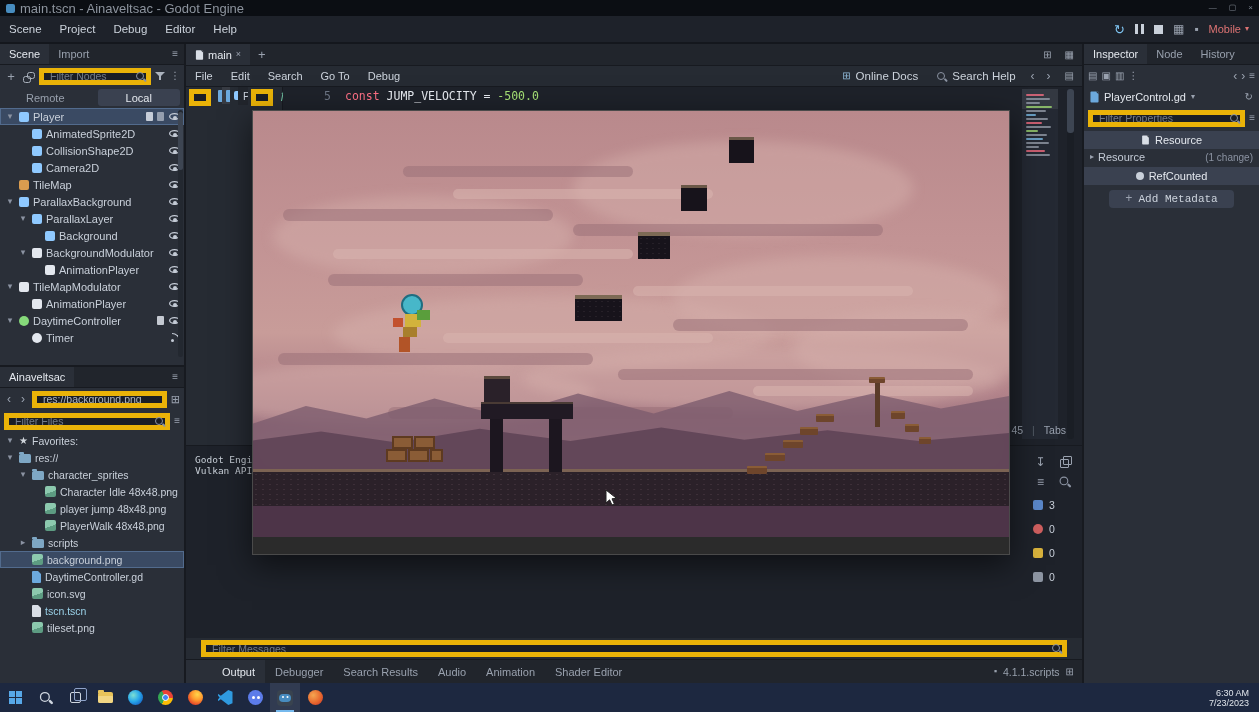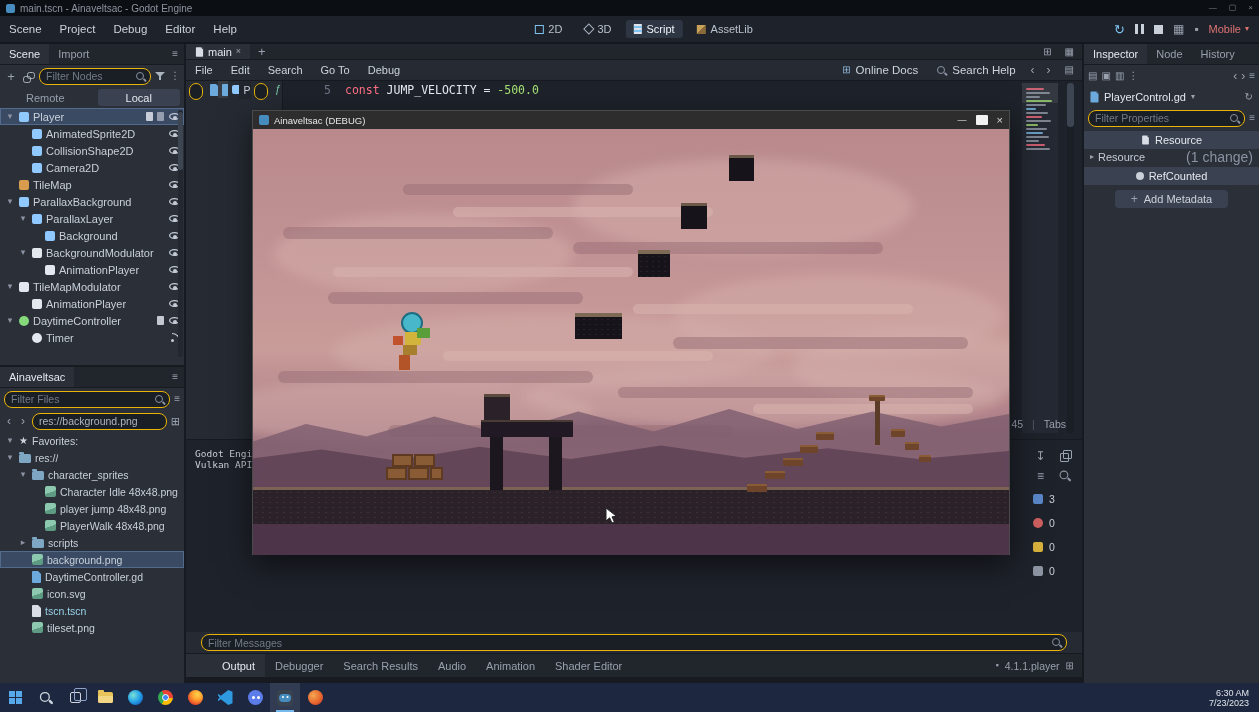--- a/index.html
+++ b/index.html
@@ -6,21 +6,21 @@
   html,body { background:#000; }
   .screen {
     position:relative; width:1259px; height:712px; overflow:hidden;
     background:#171a20; font-family:"Liberation Sans",sans-serif; font-size:11px;
     color:#c9d0da; -webkit-font-smoothing:antialiased;
   }
   
   .gi { display:inline-flex; align-items:center; justify-content:center; color:#9aa2af; font-size:10px; line-height:1; }
   .gi::before { content:attr(data-glyph); }
   
-  .well { background:#1a1e25; border:1px solid #eab308; border-radius:8px; color:#aeb6c2;
+  .well { background:#1a1e25; border:5px solid #eab308; border-radius:0; color:#aeb6c2;
           font:10.5px "Liberation Sans",sans-serif; padding:0 6px; height:17px; width:100%; outline:none; }
   .well::placeholder { color:#737b88; }
   .iwrap { position:relative; flex:1; display:flex; align-items:center; }
   .iwrap .i-search { position:absolute; right:5px; }
   .i-search { width:11px; height:11px; position:relative; flex:none; }
   .i-search::before { content:""; position:absolute; left:1px; top:1px; width:6px; height:6px; border:1.4px solid #8b93a2; border-radius:50%; }
   .i-search::after  { content:""; position:absolute; left:8px; top:8px; width:3.5px; height:1.6px; background:#8b93a2; transform:rotate(45deg); border-radius:1px; }
   .i-eye { width:13px; height:13px; position:relative; flex:none; }
   .i-eye::before { content:""; position:absolute; left:1px; top:3px; width:11px; height:7px; border-radius:50%; box-shadow:inset 0 0 0 1.3px #c4cbd6; }
   .i-eye::after  { content:""; position:absolute; left:4.5px; top:5.5px; width:4px; height:4px; border-radius:50%; background:#c4cbd6; }
@@ -58,21 +58,21 @@
   .d1 { padding-left:5px; } .d2 { padding-left:18px; } .d3 { padding-left:31px; }
   .spacer { flex:1; }
   .sel { background:rgba(92,134,190,.32); box-shadow:inset 0 0 0 1px rgba(130,170,220,.35); }
   
   .dock { position:absolute; top:44px; bottom:29px; }
   .dock.left  { left:0; width:184px; }
   .dock.center{ left:186px; width:896px; }
   .dock.right { left:1084px; width:175px; background:#2a2f38; }
   
   .titlebar { position:absolute; left:0; top:0; right:0; height:16px; background:#0b0e13; display:flex; align-items:center; padding:0 6px; gap:5px; }
-  .titlebar .tb-title { color:#8d949e; font-size:10px; }
+  .titlebar .tb-title { color:#8d949e; font-size:13px; }
   .tb-appicon { width:9px; height:9px; border-radius:2px; background:#478cbf; }
   .tb-controls { margin-left:auto; display:flex; gap:12px; }
   .tb-controls .gi { font-size:8px; color:#7d848e; }
   .menubar { position:absolute; left:0; top:16px; right:0; height:28px; background:#1e222a; border-bottom:2px solid #14171d; display:flex; align-items:center; }
   .menu { padding:0 9px; height:100%; display:flex; align-items:center; color:#ccd3dc; font-size:11.5px; }
   .workspaces { position:absolute; left:50%; transform:translateX(-44%); display:flex; gap:6px; align-items:center; height:100%; }
   .ws { display:flex; gap:5px; align-items:center; padding:3px 8px; border-radius:3px; color:#b9c1cd; }
   .ws.active { background:#2d3642; color:#eef3f9; }
   .ws-ic2d { width:9px; height:9px; border:1.4px solid #7ec3f0; flex:none; }
   .ws-ic3d { width:8px; height:8px; border:1.4px solid #a8b2c0; transform:rotate(45deg); flex:none; }
@@ -116,21 +116,21 @@
   .ot-count span.num { font-size:10.5px; color:#c9d0da; }
   .filterbar { height:21px; display:flex; align-items:center; padding:2px 15px; background:#262b33; }
   .bottombar { height:24px; display:flex; align-items:center; background:#21252c; border-top:1px solid #171a20; }
   .btab { padding:0 10px; height:100%; display:flex; align-items:center; color:#99a1ae; font-size:11px; }
   .btab.active { background:#2a2f38; color:#e4e8ee;padding-left:36px; }
   .version { margin-left:auto; display:flex; align-items:center; gap:6px; padding-right:8px; color:#99a1ae; font-size:10.5px; }
   
   .insp-row { display:flex; align-items:center; gap:5px; padding:0 6px; height:20px; }
   .cat { height:18px; margin-top:2px; background:#3a4150; display:flex; align-items:center; justify-content:center; gap:5px; color:#e4e8ee; font-size:11px; }
   .sect { height:16px; display:flex; align-items:center; gap:4px; padding:0 6px; color:#c4cbd6; }
-  .addmeta { display:flex; justify-content:center; margin-top:5px; }
+  .addmeta { display:flex; justify-content:center; margin-top:5px;font-family:Liberation Mono, monospace; }
   .addmeta .btn { display:flex; gap:6px; align-items:center; background:#3a4150; border-radius:4px; padding:3px 16px; color:#ccd3dc; }
   
   .taskbar { position:absolute; left:0; bottom:0; right:0; height:29px; background:#1d2840; display:flex; align-items:center; }
   .tb-item { width:30px; height:29px; display:flex; align-items:center; justify-content:center; position:relative; }
   .tb-item.active { background:rgba(255,255,255,.09); }
   .tb-item.active::after { content:""; position:absolute; bottom:0; left:6px; right:6px; height:2px; background:#76b9ed; }
   .tb-win { width:13px; height:13px; background:
       linear-gradient(#57a8e8,#57a8e8) 0 0/6px 6px no-repeat,
       linear-gradient(#57a8e8,#57a8e8) 7px 0/6px 6px no-repeat,
       linear-gradient(#57a8e8,#57a8e8) 0 7px/6px 6px no-repeat,
@@ -199,38 +199,20 @@
       <span class="gi" data-glyph="×"></span>
     </span>
   </div>
 
   <div class="menubar">
     <span class="menu">Scene</span>
     <span class="menu">Project</span>
     <span class="menu">Debug</span>
     <span class="menu">Editor</span>
     <span class="menu">Help</span>
-    <span class="workspaces">
-      <span class="ws">
-          <span class="ws-ic2d"></span>
-          <span>2D</span>
-        </span>
-      <span class="ws">
-          <span class="ws-ic3d"></span>
-          <span>3D</span>
-        </span>
-      <span class="ws active">
-          <span class="ws-icsc"></span>
-          <span>Script</span>
-        </span>
-      <span class="ws">
-          <span class="ws-ical"></span>
-          <span>AssetLib</span>
-        </span>
-    </span>
     <span class="playctrl">
       <span class="gi" data-glyph="↻" style="color:#7ec3f0;font-size:13px"></span>
       <span class="pc-pause"></span>
       <span class="pc-stop"></span>
       <span class="gi" data-glyph="▦" style="font-size:12px"></span>
       <span class="gi" data-glyph="▪" style="font-size:12px"></span>
       <span class="mobile" style="color:#dd7373">
         <span>Mobile</span>
         <span class="gi" data-glyph="▾" style="color:#dd7373;font-size:8px"></span>
       </span>
@@ -365,34 +347,34 @@
           <span class="thumb"></span>
         </div>
     </div>
 
     <div class="tabbar" style="margin-top:2px">
       <span class="tab active">Ainaveltsac</span>
       <span class="spacer"></span>
       <span class="gi" data-glyph="≡" style="padding:0 6px"></span>
     </div>
     <div class="toolrow">
-      <span class="iwrap">
-        <input class="well" placeholder="Filter Files" style="">
-        <span class="i-search"></span>
-      </span>
-      <span class="gi" data-glyph="≡"></span>
-    </div>
-    <div class="toolrow">
       <span class="gi" data-glyph="‹" style="font-size:12px;width:10px"></span>
       <span class="gi" data-glyph="›" style="font-size:12px;width:10px"></span>
       <span class="iwrap">
         <input class="well" value="res://background.png" style="">
       </span>
       <span class="gi" data-glyph="⊞" style="font-size:11px"></span>
     </div>
+    <div class="toolrow">
+      <span class="iwrap">
+        <input class="well" placeholder="Filter Files" style="">
+        <span class="i-search"></span>
+      </span>
+      <span class="gi" data-glyph="≡"></span>
+    </div>
     <div class="tree" style="height:255px">
       <div class="trow fs d1">
         <span class="arr gi" data-glyph="▾"></span>
           <span class="gi" data-glyph="★" style="color:#cfd4da"></span>
         <span class="lbl">Favorites:</span>
       </div>
       <div class="trow fs d1">
         <span class="arr gi" data-glyph="▾"></span>
           <span class="i-folder"></span>
         <span class="lbl">res://</span>
@@ -444,21 +426,21 @@
       </div>
       <div class="trow fs d2">
         <span class="arr"></span>
           <span class="i-img"></span>
         <span class="lbl">tileset.png</span>
       </div>
     </div>
   </div>
 
   <div class="dock center">
-    <div class="tabbar" style="height:16px">
+    <div class="tabbar" style="height:22px">
       <span class="tab active">
         <span class="i-page lite" style="transform:scale(.8)"></span>
         <span>main</span>
         <span class="gi" data-glyph="×" style="font-size:9px"></span>
       </span>
       <span class="gi" data-glyph="+" style="font-size:13px;padding:0 8px"></span>
       <span class="spacer"></span>
       <span class="gi" data-glyph="⊞" style="padding:0 5px"></span>
       <span class="gi" data-glyph="▦" style="padding:0 8px"></span>
     </div>
@@ -594,21 +576,21 @@
       </div>
       <div class="bottombar">
         <span class="btab active">Output</span>
         <span class="btab">Debugger</span>
         <span class="btab">Search Results</span>
         <span class="btab">Audio</span>
         <span class="btab">Animation</span>
         <span class="btab">Shader Editor</span>
         <span class="version">
           <span class="gi" data-glyph="▪" style="font-size:9px"></span>
-          <span>4.1.1.player</span>
+          <span>4.1.1.scripts</span>
           <span class="gi" data-glyph="⊞"></span>
         </span>
       </div>
     </div>
   </div>
 
   <div class="dock right">
     <div class="tabbar">
       <span class="tab active">Inspector</span>
       <span class="tab">Node</span>
@@ -639,44 +621,35 @@
       <span class="gi" data-glyph="≡"></span>
     </div>
     <div class="cat">
       <span class="i-page lite" style="transform:scale(.75)"></span>
       <span>Resource</span>
     </div>
     <div class="sect">
       <span class="gi" data-glyph="▸" style="font-size:8px"></span>
       <span>Resource</span>
       <span class="spacer"></span>
-      <span style="color:#8b93a2;font-size:14px">(1 change)</span>
+      <span style="color:#8b93a2;font-size:10px">(1 change)</span>
     </div>
     <div class="cat">
       <span class="i-sq round" style="--c:#c9d0da;width:8px;height:8px"></span>
       <span>RefCounted</span>
     </div>
     <div class="addmeta">
       <span class="btn">
         <span class="gi" data-glyph="+" style="font-size:12px"></span>
         <span>Add Metadata</span>
       </span>
     </div>
   </div>
 
   <div class="gamewin">
-    <div class="gw-title">
-      <span class="tb-appicon" style="width:10px;height:10px"></span>
-      <span class="t">Ainaveltsac (DEBUG)</span>
-      <span class="gw-btns">
-        <span class="gi" data-glyph="—"></span>
-        <span class="gw-max"></span>
-        <span class="gi" data-glyph="×" style="font-size:11px"></span>
-      </span>
-    </div>
     <div class="game">
 
       <div class="cb" style="left:20px;top:85px;width:300px;height:80px"></div>
       <div class="cb" style="left:320px;top:30px;width:340px;height:95px"></div>
       <div class="cb" style="left:80px;top:185px;width:440px;height:75px"></div>
       <div class="cb" style="left:420px;top:145px;width:330px;height:85px"></div>
       <div class="cb" style="left:-50px;top:250px;width:390px;height:65px"></div>
       <div class="cb" style="left:270px;top:235px;width:480px;height:65px"></div>
       <div class="cb" style="left:540px;top:200px;width:250px;height:75px"></div>
       <div class="csl" style="left:200px;top:78px;width:260px;height:10px"></div>

